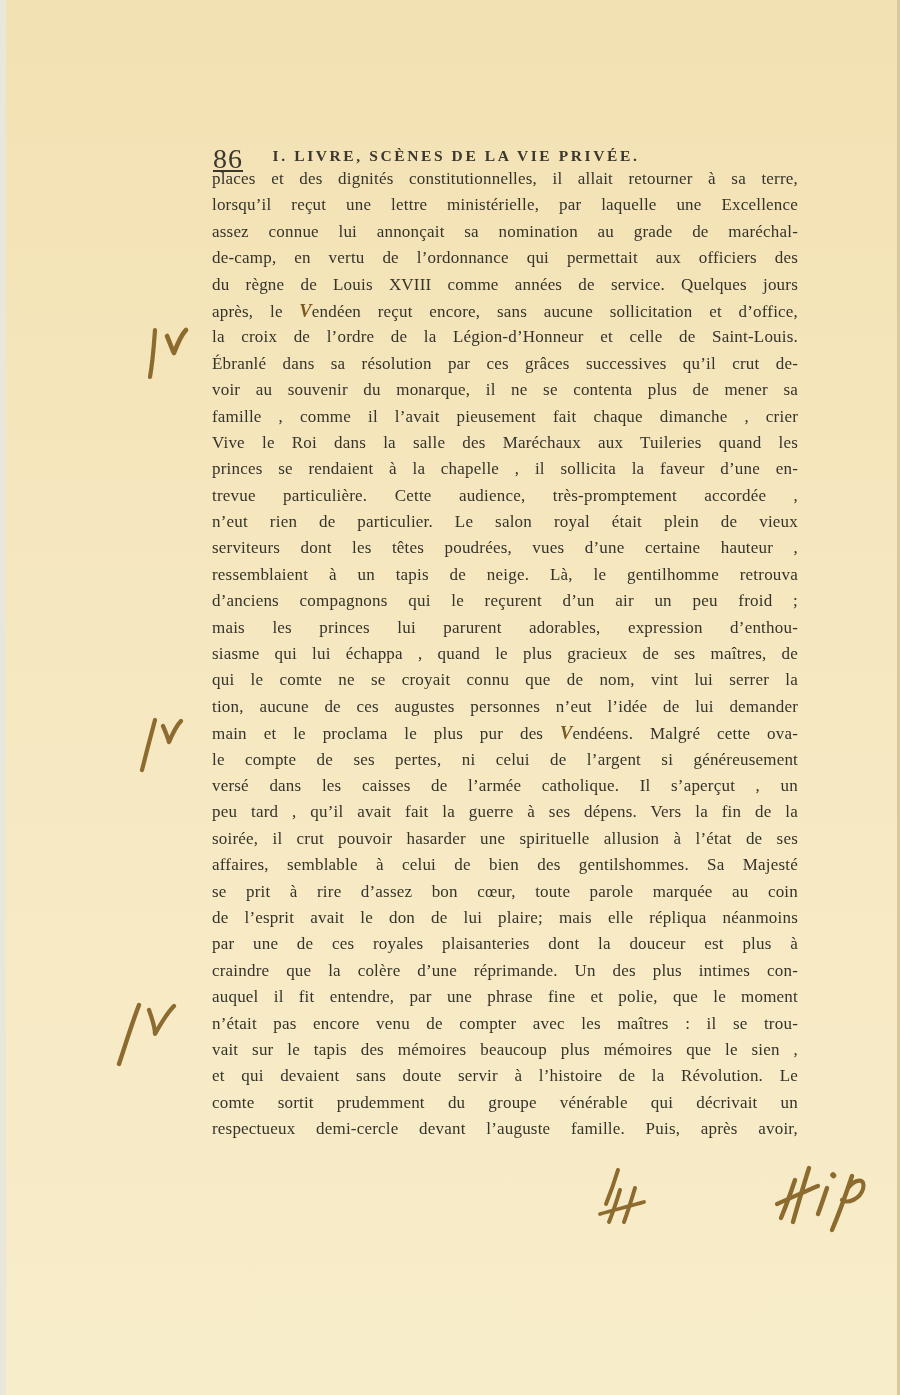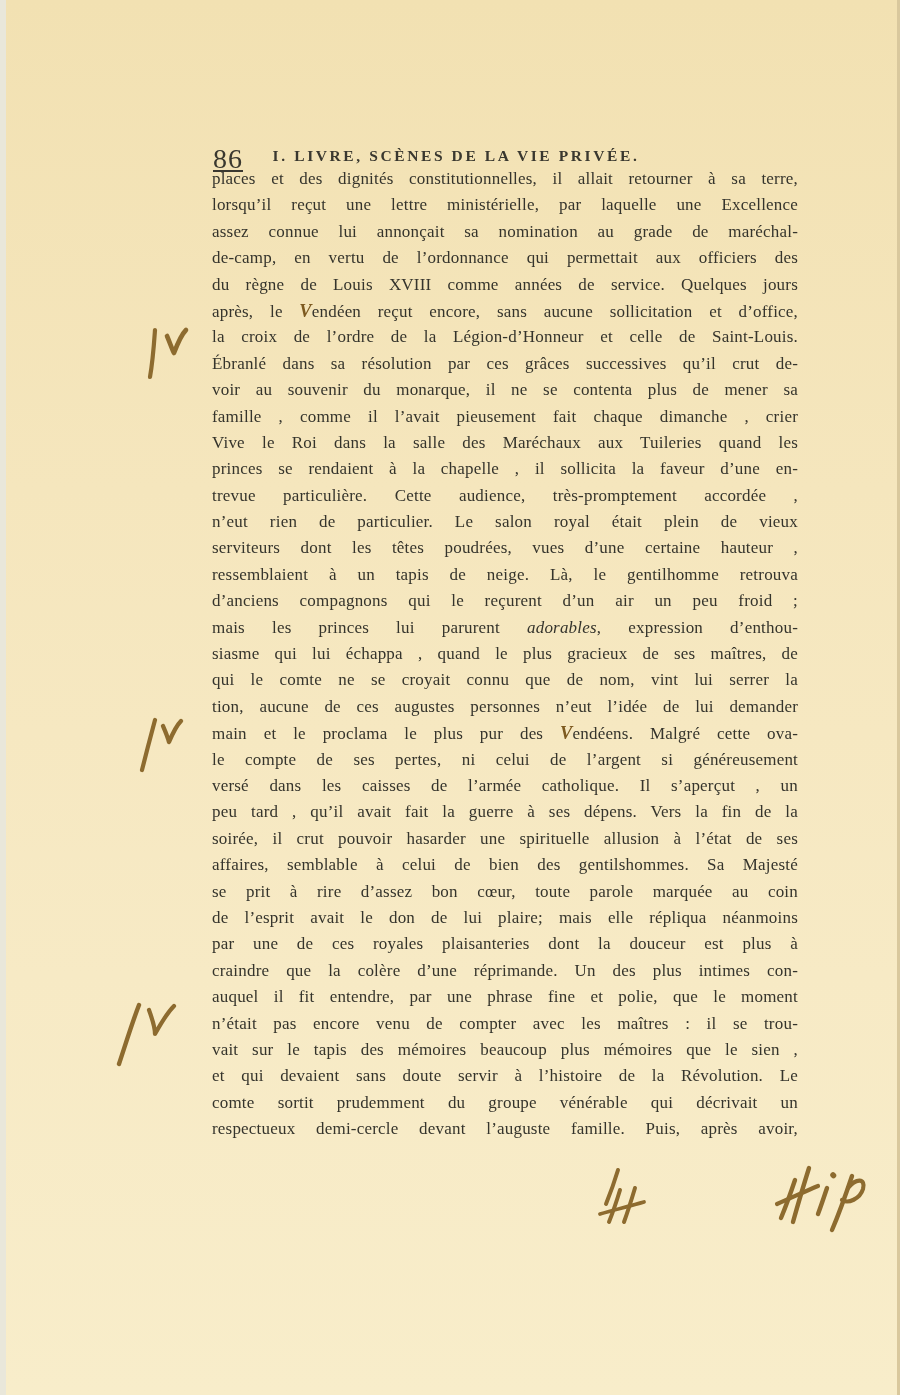--- a/index.html
+++ b/index.html
@@ -19,21 +19,21 @@
   .page-number{position:absolute;left:0;top:0;font-size:28px;letter-spacing:1px;text-decoration:underline;}
   .header-title{position:absolute;left:58px;top:4px;width:370px;text-align:center;
     font-size:15.5px;font-weight:bold;letter-spacing:2.6px;white-space:nowrap;}
 
   .body-text{position:absolute;left:212px;top:166px;width:586px;color:#35342c;}
   .line{
     font-size:17px;line-height:26.4px;height:26.4px;
     text-align:justify;text-align-last:justify;
     letter-spacing:0.2px;white-space:normal;
   }
-  .line span.i{font-style:italic;margin-top:27px;}
+  .line span.i{margin-top:27px;}
   .line span.hand{color:#7d5a20;font-style:italic;font-weight:bold;font-size:1.08em;}
 
   .annotation{position:absolute;}
   .annotation svg path, .annotation svg line{
     stroke:#8d6b2f;fill:none;stroke-linecap:round;stroke-linejoin:round;
   }
   .mark-1{left:140px;top:322px;}
   .mark-2{left:132px;top:708px;}
   .mark-3{left:110px;top:992px;}
   .insert-mark{left:592px;top:1164px;}

